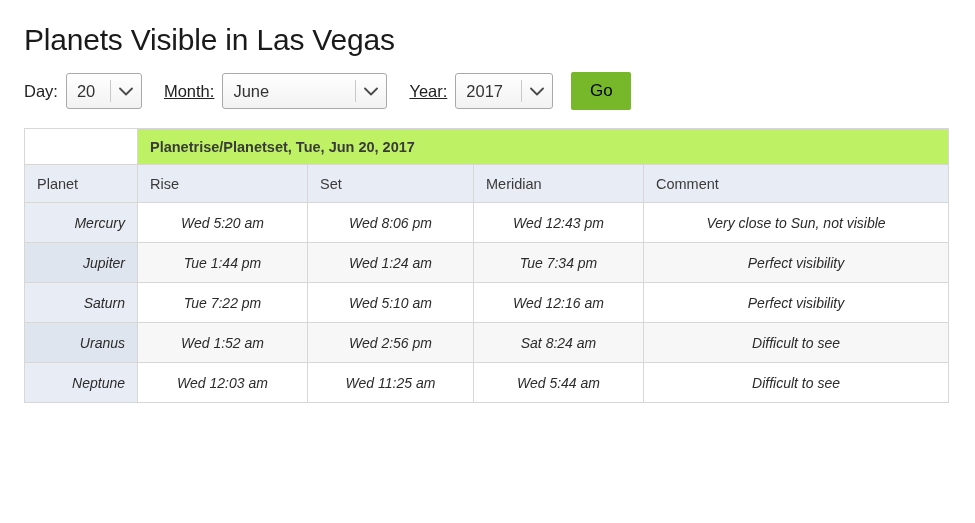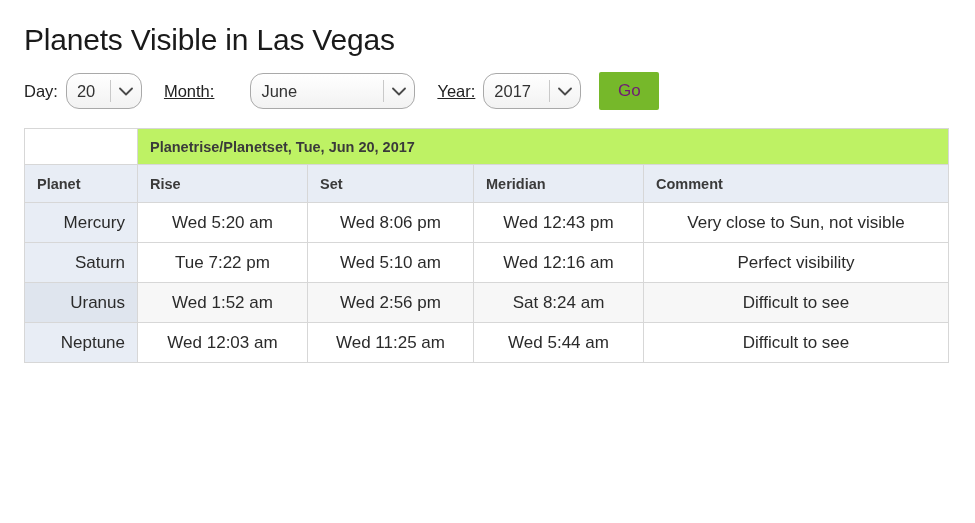--- a/index.html
+++ b/index.html
@@ -48,21 +48,21 @@
   }
   .field-label.spaced { margin-left: 18px; text-decoration: underline; }
 
   .select-box {
     position: relative;
     display: inline-flex;
     align-items: center;
     height: 36px;
     box-sizing: border-box;
     border: 1px solid #a9a9a9;
-    border-radius: 13px;
+    border-radius: 3px;
     background: #fbfbfb;
     background: linear-gradient(to bottom, #ffffff 0%, #f2f2f2 100%);
     margin-right: 4px;
     cursor: pointer;
   }
   .select-box .sel-value {
     font-size: 16.5px;
     color: #333333;
     padding: 0 10px;
     white-space: nowrap;
@@ -79,32 +79,32 @@
     width: 30px;
     display: flex;
     align-items: center;
     justify-content: center;
     flex: 0 0 auto;
   }
   .select-box .sel-arrow svg { display: block; }
 
   .select-day { width: 76px; }
   .select-day .sel-value { text-align: left; }
-  .select-month { width: 165px; margin-left: 28px; }
+  .select-month { width: 165px; }
   .select-year { width: 98px; }
 
   .go-button {
     height: 38px;
     min-width: 60px;
     margin-left: 14px;
     padding: 0 16px;
     border: none;
     border-radius: 2px;
     background: #76b82a;
-    color: #701a75;
+    color: #000000;
     font-family: "Liberation Sans", sans-serif;
     font-size: 17px;
     line-height: 38px;
     text-align: center;
     cursor: pointer;
   }
 
   
   .data-table {
     border-collapse: collapse;
@@ -140,29 +140,29 @@
   .span-row .span-title {
     font-weight: bold;
     font-size: 14.5px;
     color: #3a3a3a;
     text-align: left;
   }
 
   
   .head-row th {
     background: #e8edf5;
-    font-weight: bold;
+    font-weight: normal;
     font-size: 14.5px;
     color: #3a3a3a;
     text-align: left;
     height: 38px;
   }
 
   
-  .data-table tbody tr td { font-size: 17px; color: #2b2b2b; }
+  .data-table tbody tr td { font-size: 14px; color: #2b2b2b; font-style: italic; }
   .data-table tbody tr.odd  td { background: #ffffff; }
   .data-table tbody tr.even td { background: #f7f7f7; }
 
   .data-table tbody td.planet-cell {
     text-align: right;
     padding-right: 12px;
   }
   .data-table tbody tr.odd  td.planet-cell { background: #e8edf5; }
   .data-table tbody tr.even td.planet-cell { background: #dfe5ee; }
 
@@ -239,20 +239,27 @@
       </tr>
     </thead>
     <tbody>
       <tr class="odd">
         <td class="planet-cell">Mercury</td>
         <td class="time-cell">Wed 5:20 am</td>
         <td class="time-cell">Wed 8:06 pm</td>
         <td class="time-cell">Wed 12:43 pm</td>
         <td class="comment-cell">Very close to Sun, not visible</td>
       </tr>
+      <tr class="even">
+        <td class="planet-cell">Jupiter</td>
+        <td class="time-cell">Tue 1:44 pm</td>
+        <td class="time-cell">Wed 1:24 am</td>
+        <td class="time-cell">Tue 7:34 pm</td>
+        <td class="comment-cell">Perfect visibility</td>
+      </tr>
       <tr class="odd">
         <td class="planet-cell">Saturn</td>
         <td class="time-cell">Tue 7:22 pm</td>
         <td class="time-cell">Wed 5:10 am</td>
         <td class="time-cell">Wed 12:16 am</td>
         <td class="comment-cell">Perfect visibility</td>
       </tr>
       <tr class="even">
         <td class="planet-cell">Uranus</td>
         <td class="time-cell">Wed 1:52 am</td>

